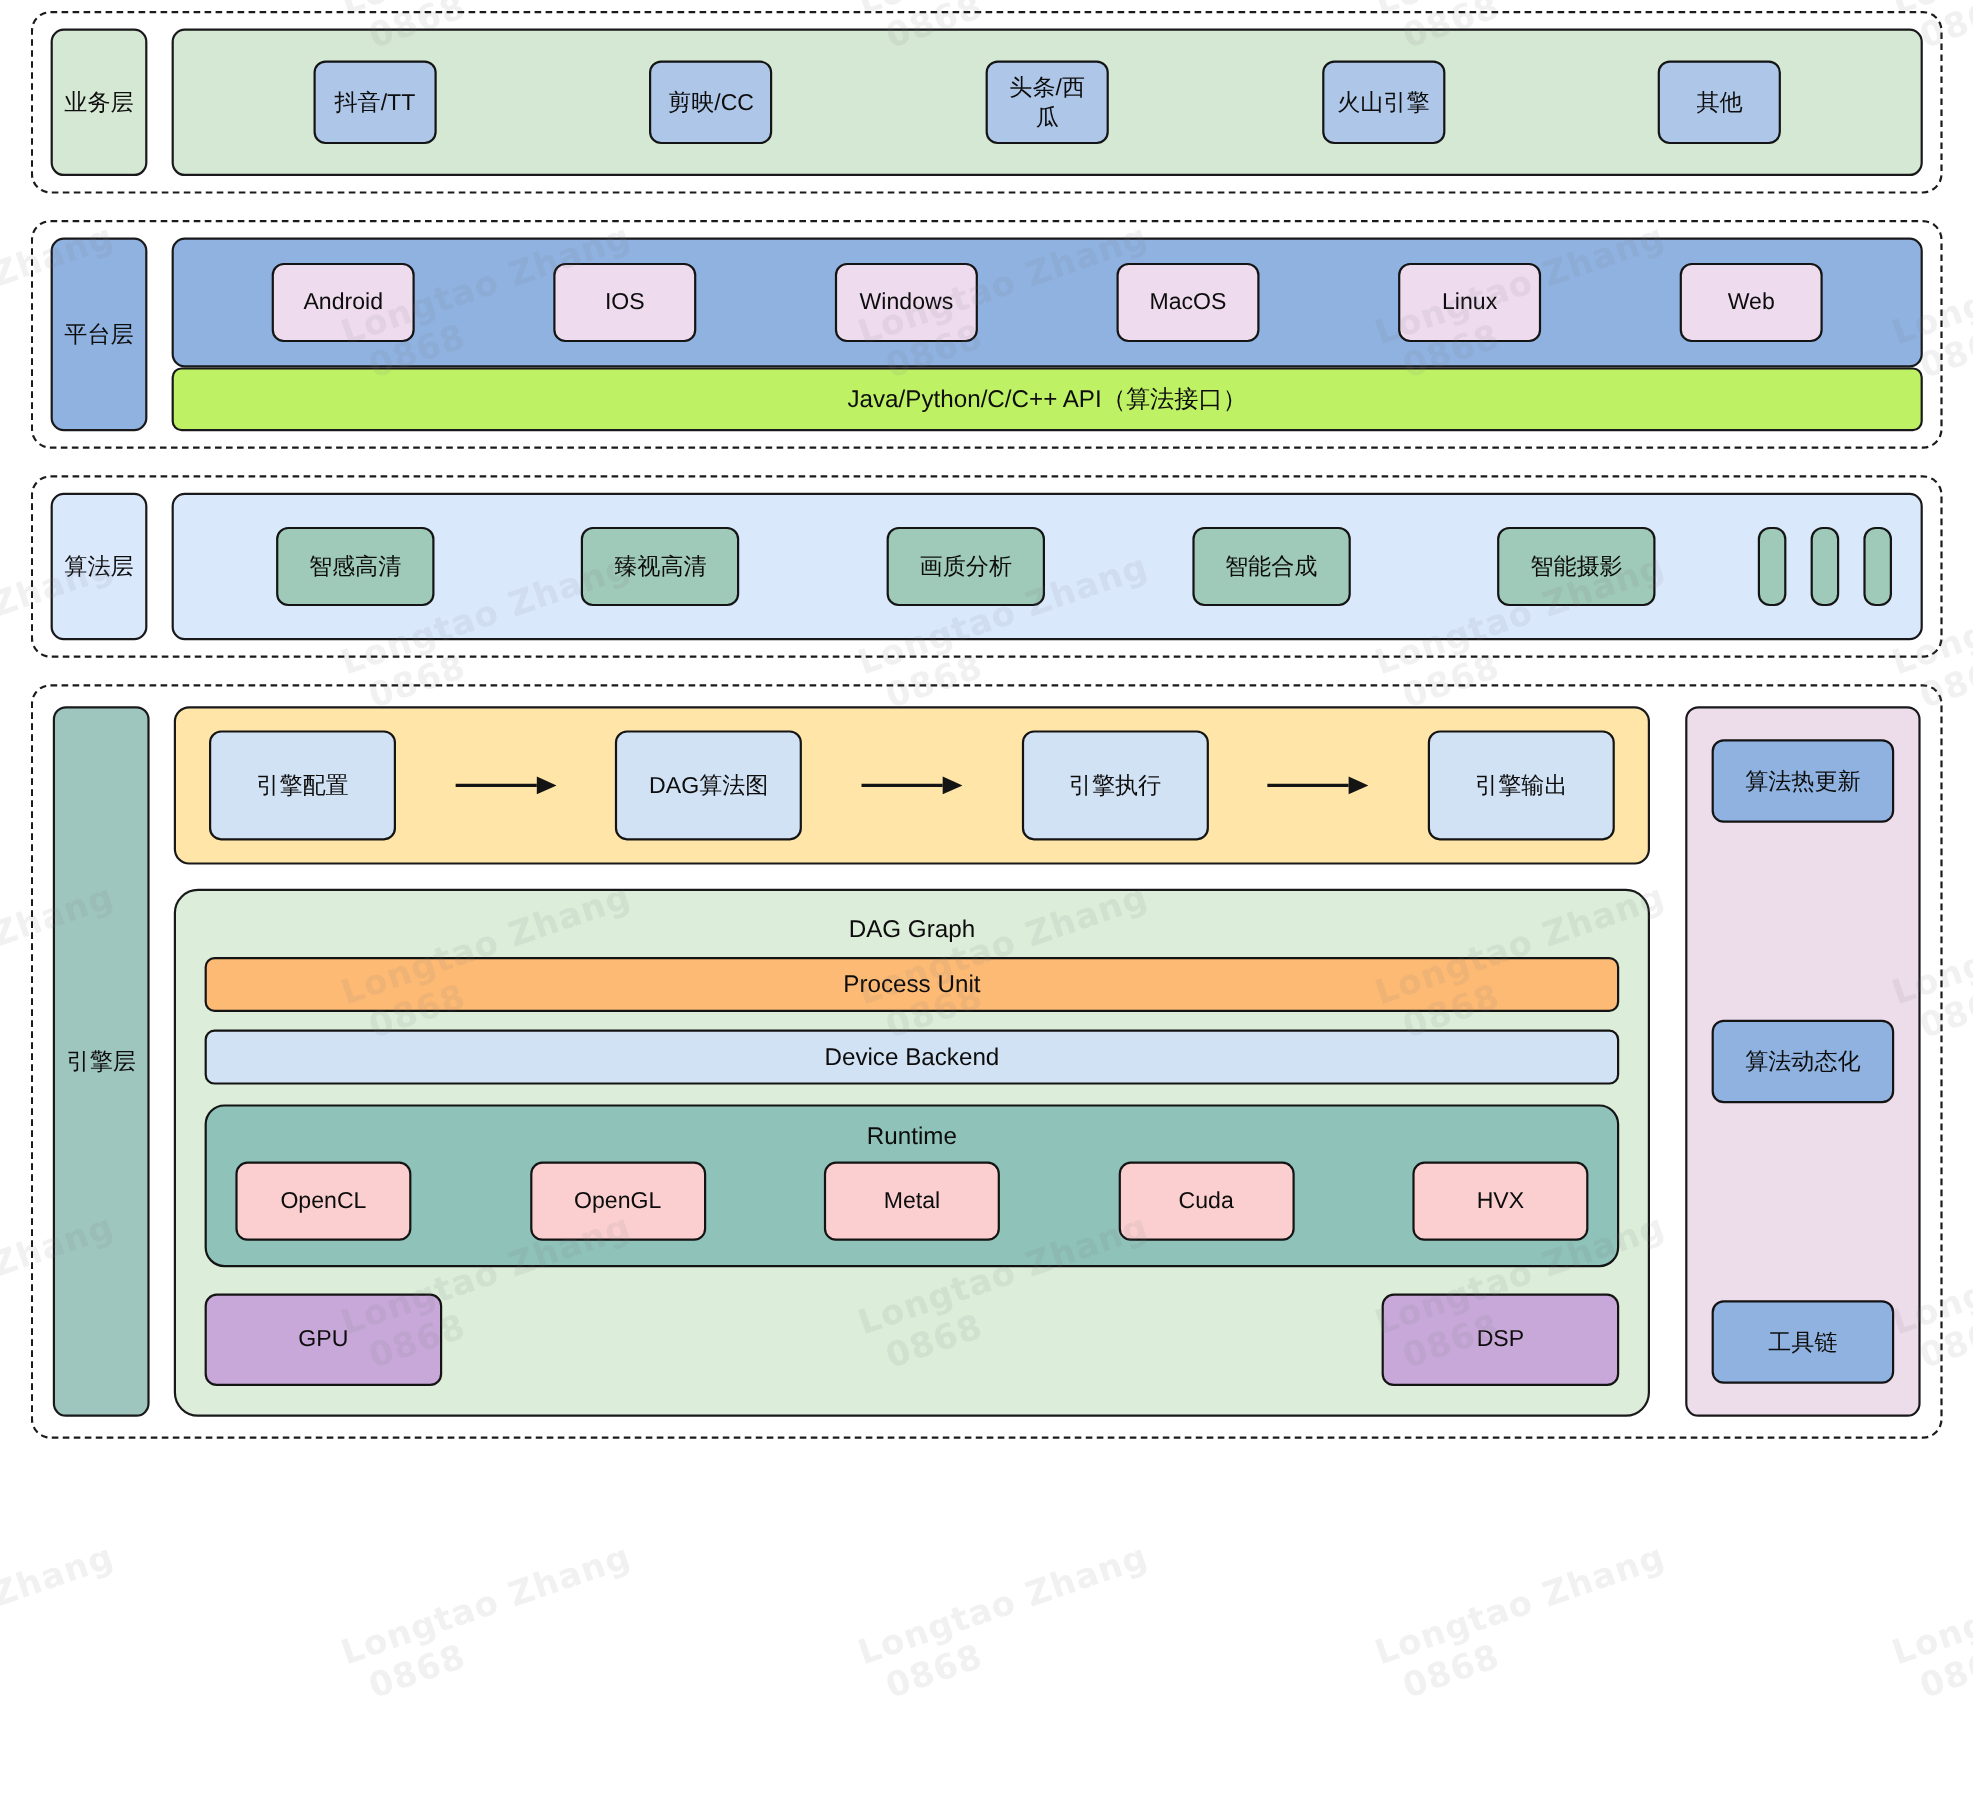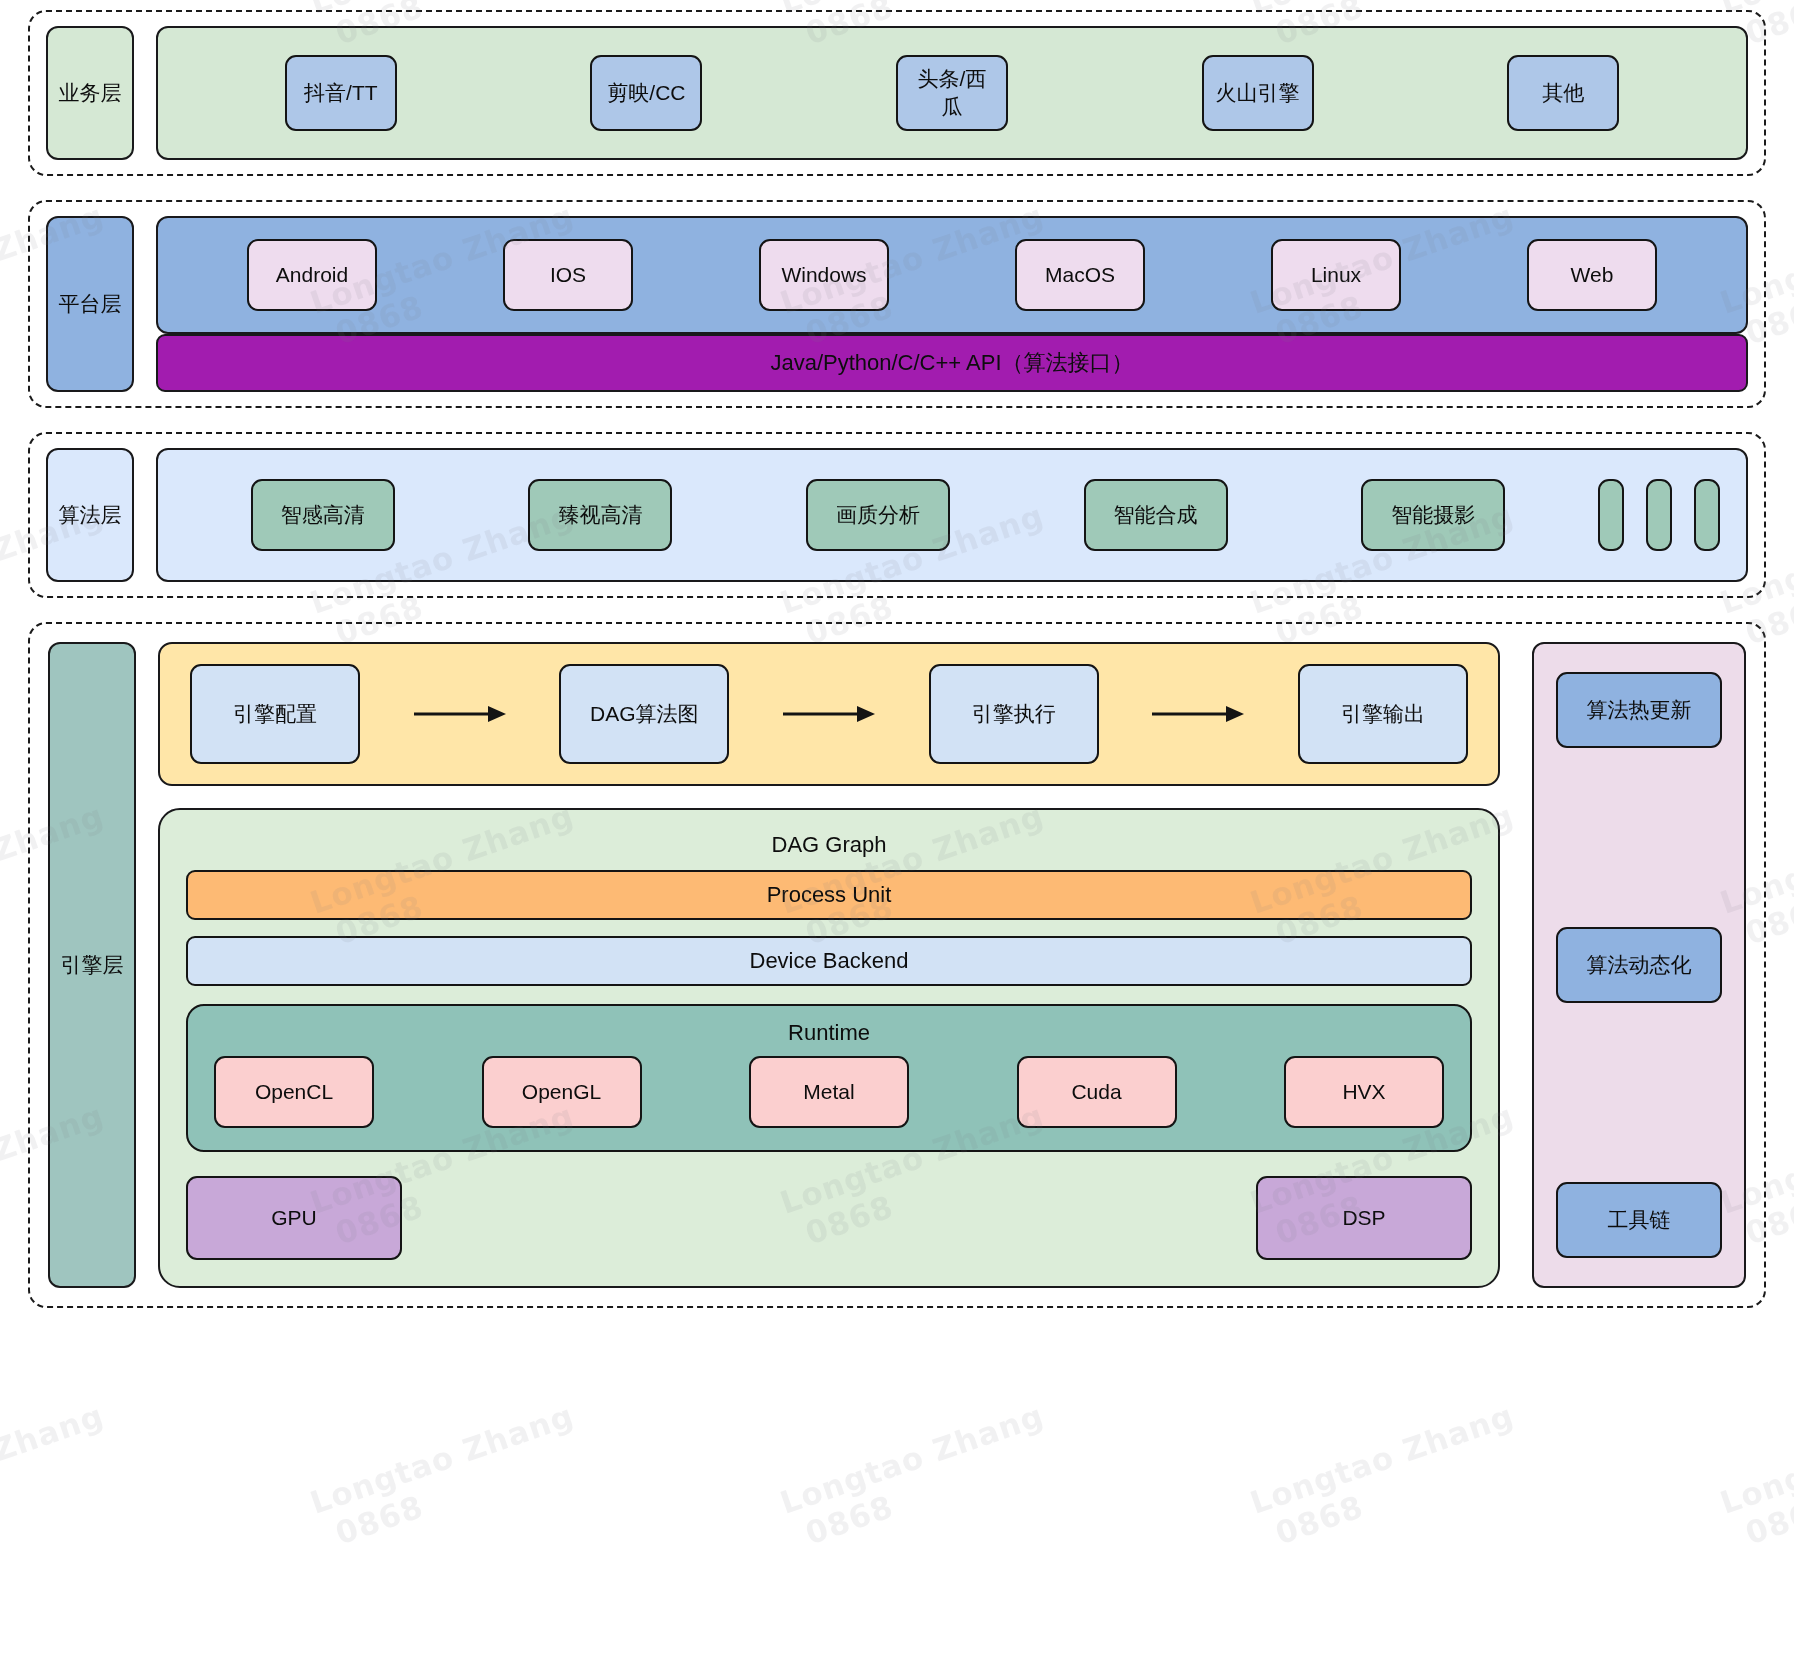--- a/index.html
+++ b/index.html
@@ -60,21 +60,21 @@
 
   
   .plat-col{flex:1;display:flex;flex-direction:column;gap:0;}
   .plat-row{
     background:#8fb2e0;border:2px solid #19191b;border-radius:12px;
     display:flex;align-items:center;justify-content:space-around;
     padding:16px 26px;box-sizing:border-box;min-height:118px;
   }
   .plat-row .node{background:#eedcee;width:130px;height:72px;}
   .api-bar{
-    background:#a21caf;border:2px solid #19191b;border-radius:9px;
+    background:#bef264;border:2px solid #19191b;border-radius:9px;
     height:58px;display:flex;align-items:center;justify-content:center;
     font-size:22px;box-sizing:border-box;
   }
 
   
   .algo-body{
     flex:1;background:#dae8fc;border:2px solid #19191b;border-radius:12px;
     display:flex;align-items:center;padding:18px 26px;gap:0;
     box-sizing:border-box;min-height:134px;
   }

